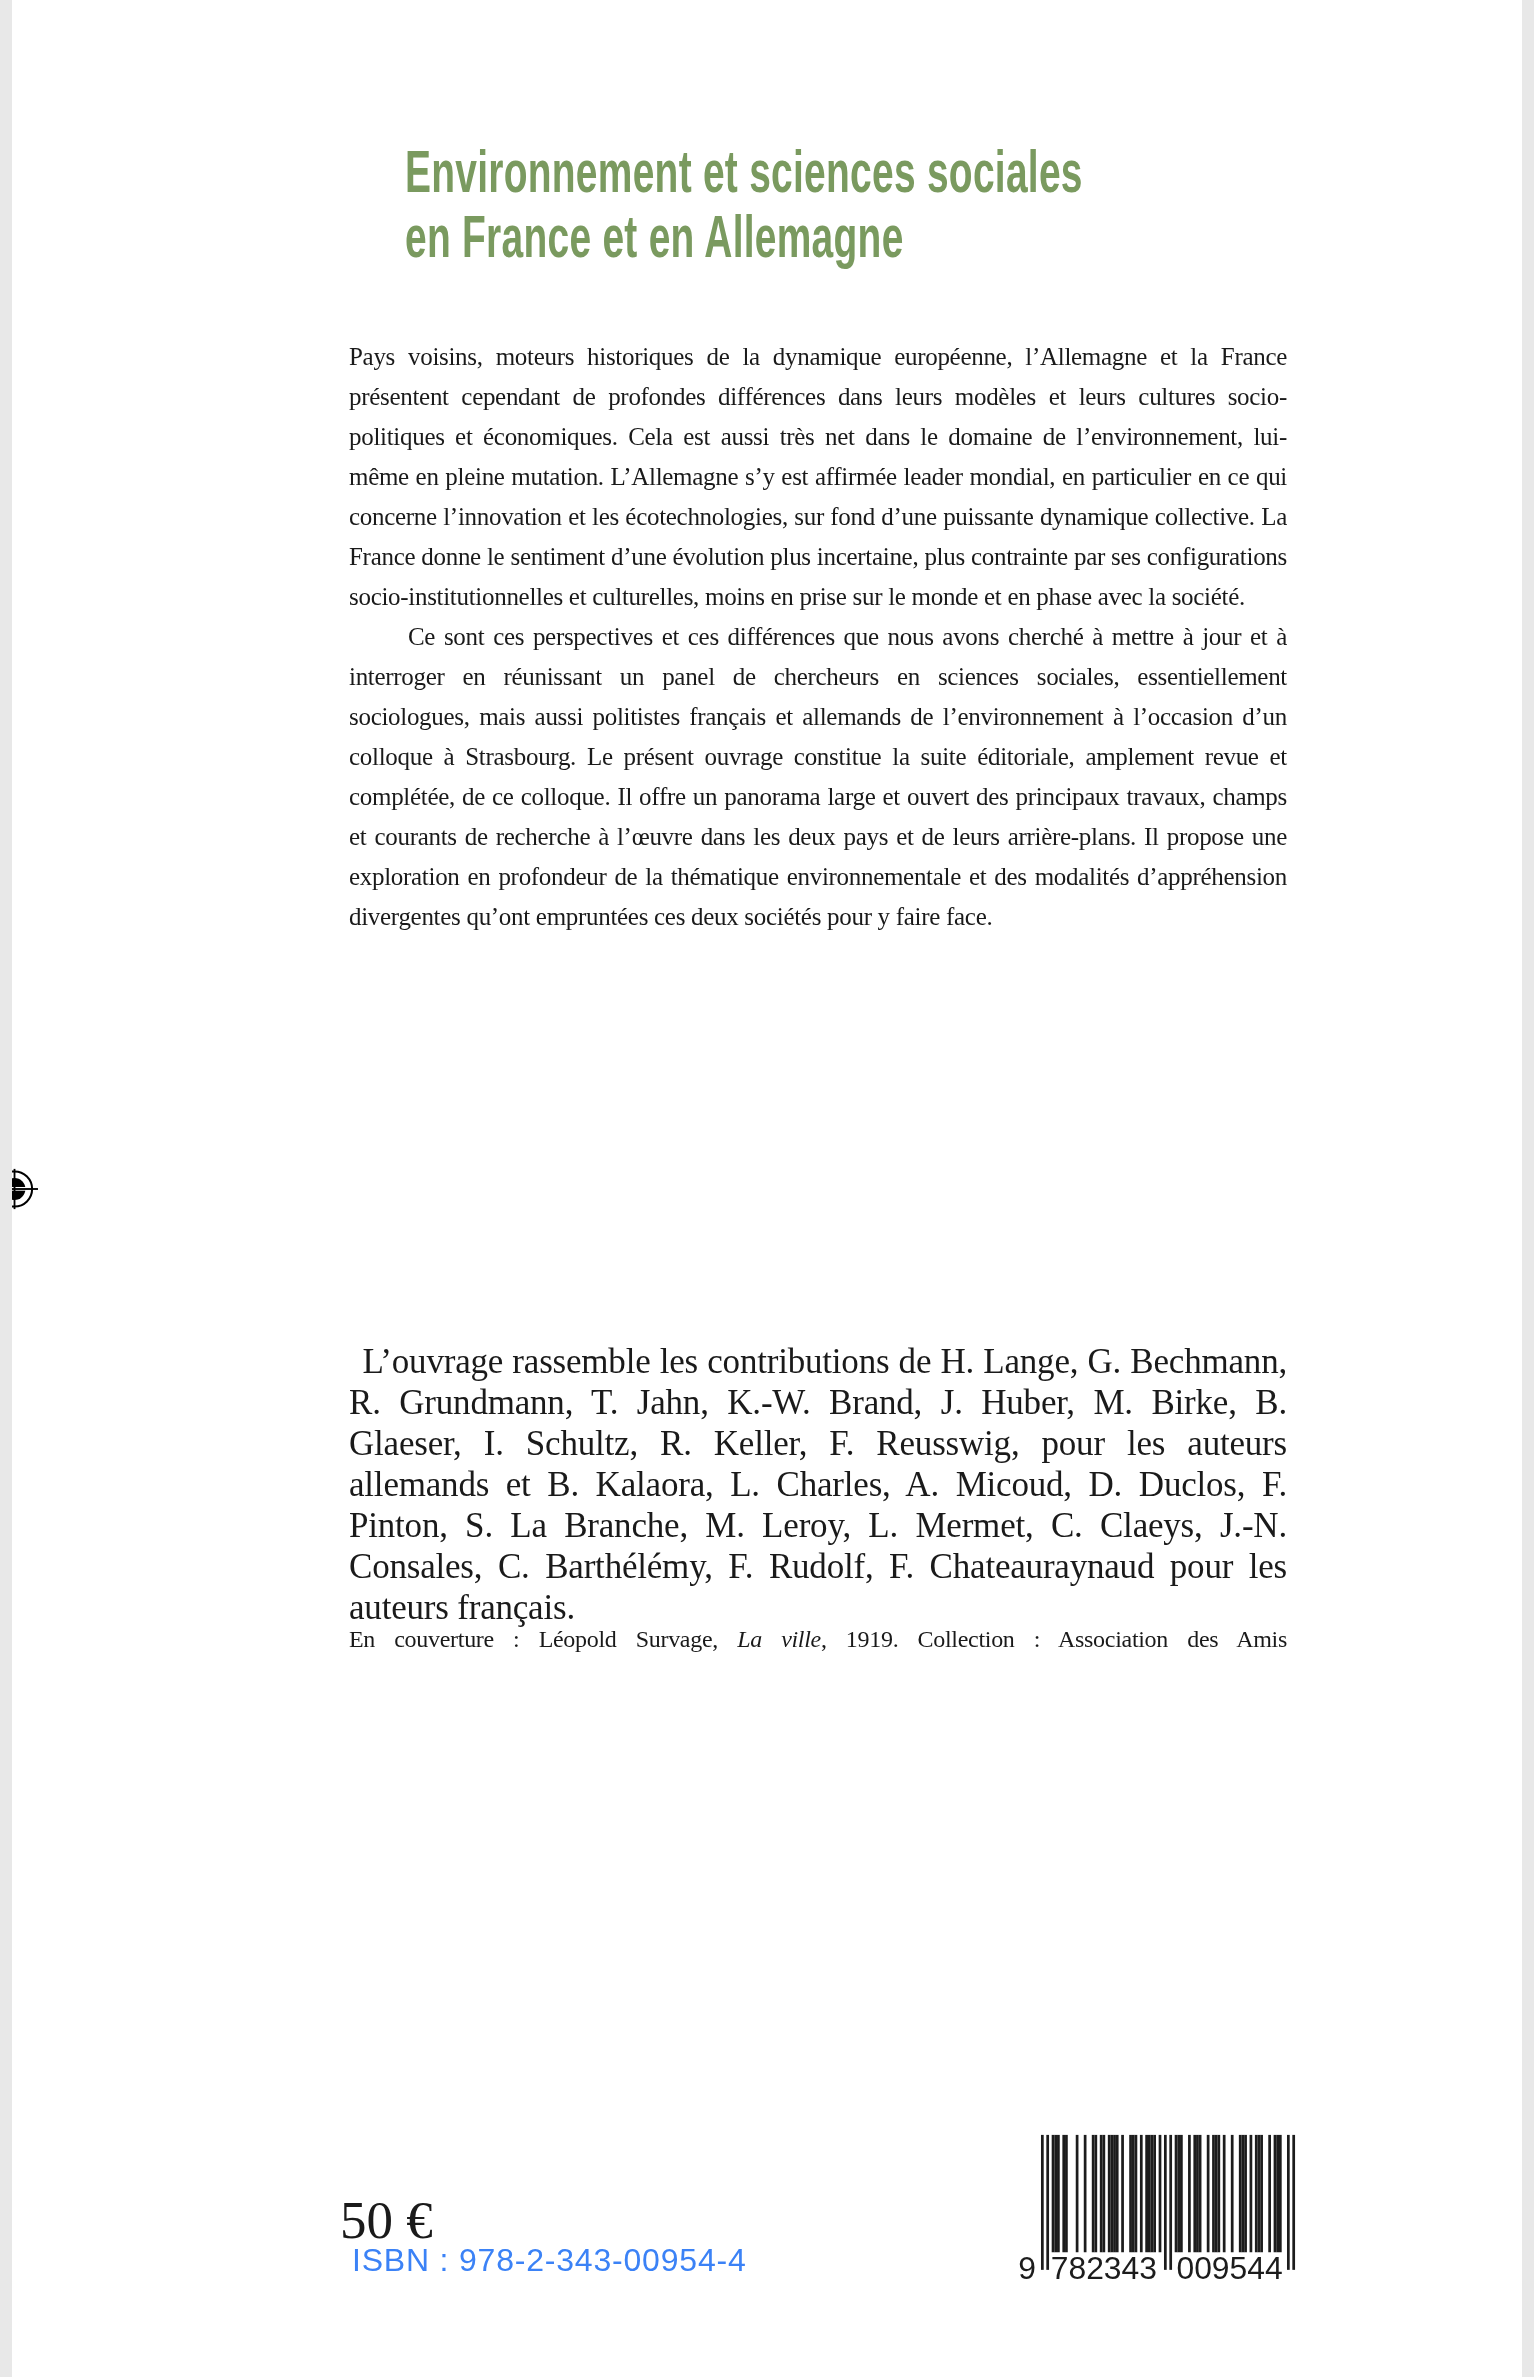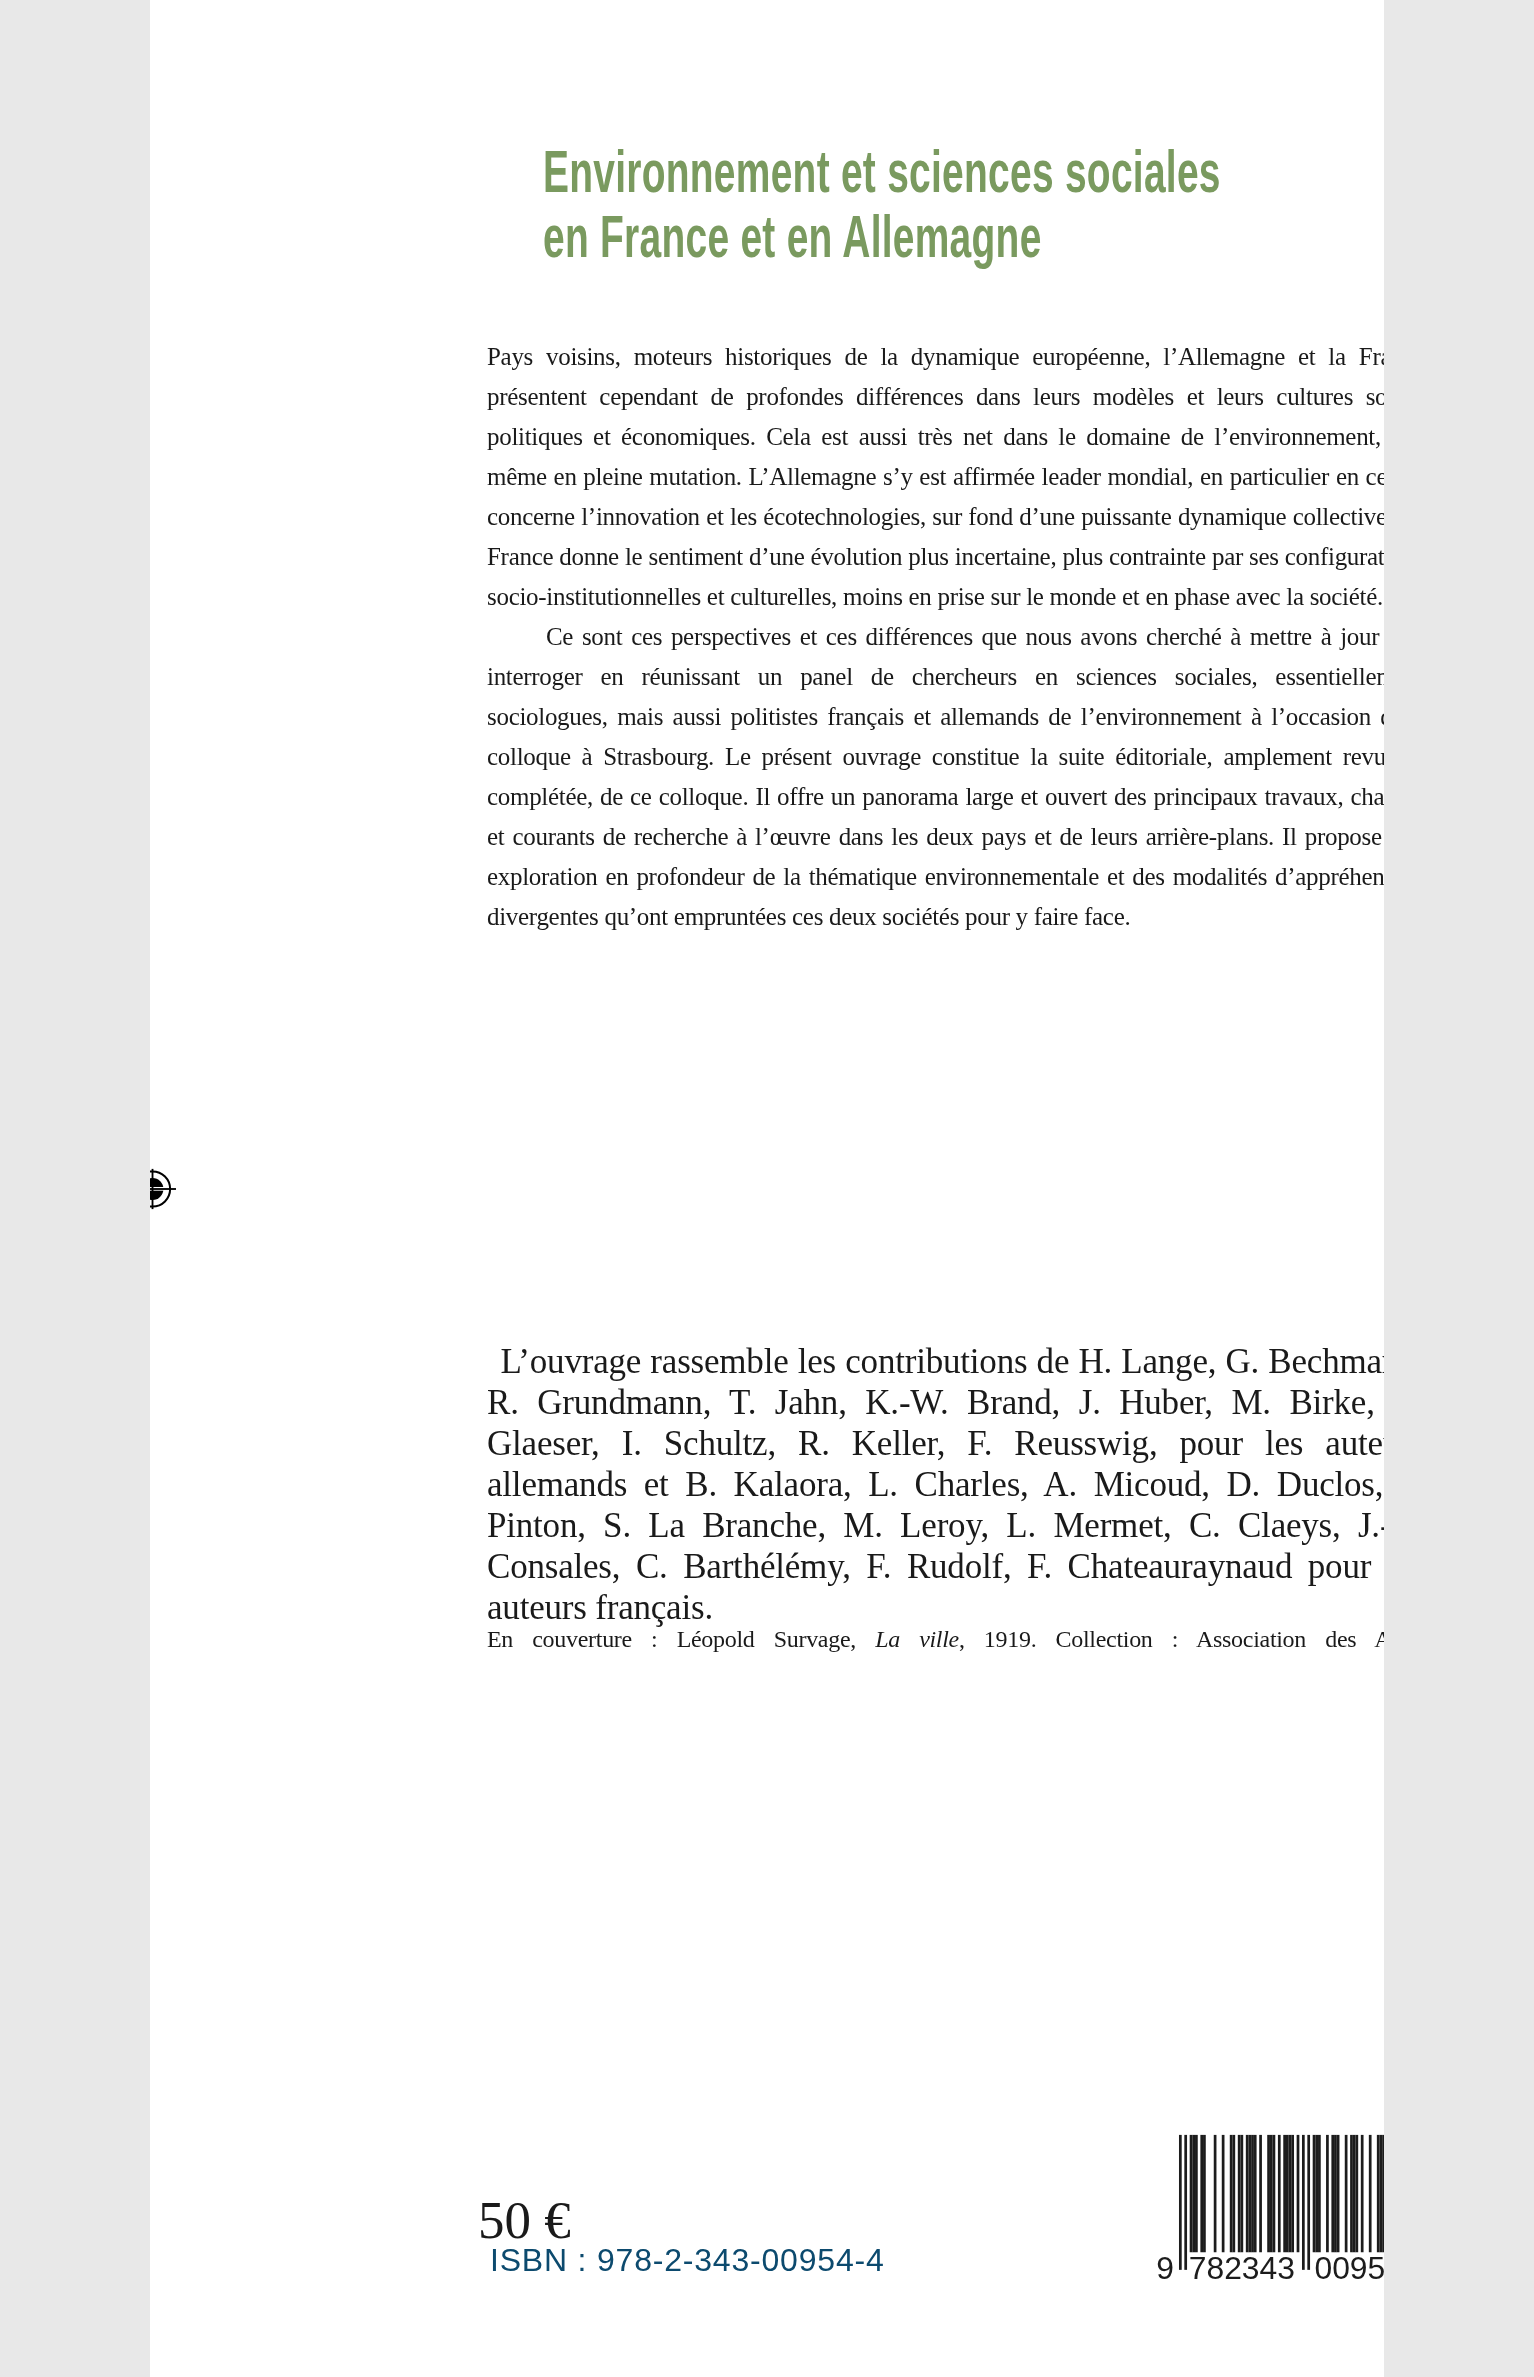--- a/index.html
+++ b/index.html
@@ -1,18 +1,18 @@
 <!DOCTYPE html>
 <html style="font-size:13.4px"><head>
 <meta charset="utf-8">
 <style>
   html, body { margin: 0; padding: 0; background: #e8e8e8; }
   .page {
     position: relative;
-    width: 1234px;
+    width: 1510px;
     height: 2377px;
     margin: 0 auto;
     background: #ffffff;
     overflow: hidden;
     font-family: "Liberation Serif", serif;
     color: #1a1a1a;
   }
   .cover-title {
     position: absolute;
     left: 393px;
@@ -71,21 +71,21 @@
     line-height: 45px;
   }
   .isbn-line {
     position: absolute;
     left: 340px;
     top: 2243px;
     font-family: "Liberation Sans", sans-serif;
     font-size: 32px;
     line-height: 35px;
     letter-spacing: 0.8px;
-    color: #0c4a6e;
+    color: #3b82f6;
   }
   .barcode-wrap {
     position: absolute;
     left: 1003px;
     top: 2133px;
     width: 285px;
     height: 153px;
   }
   .regmark {
     position: absolute;

